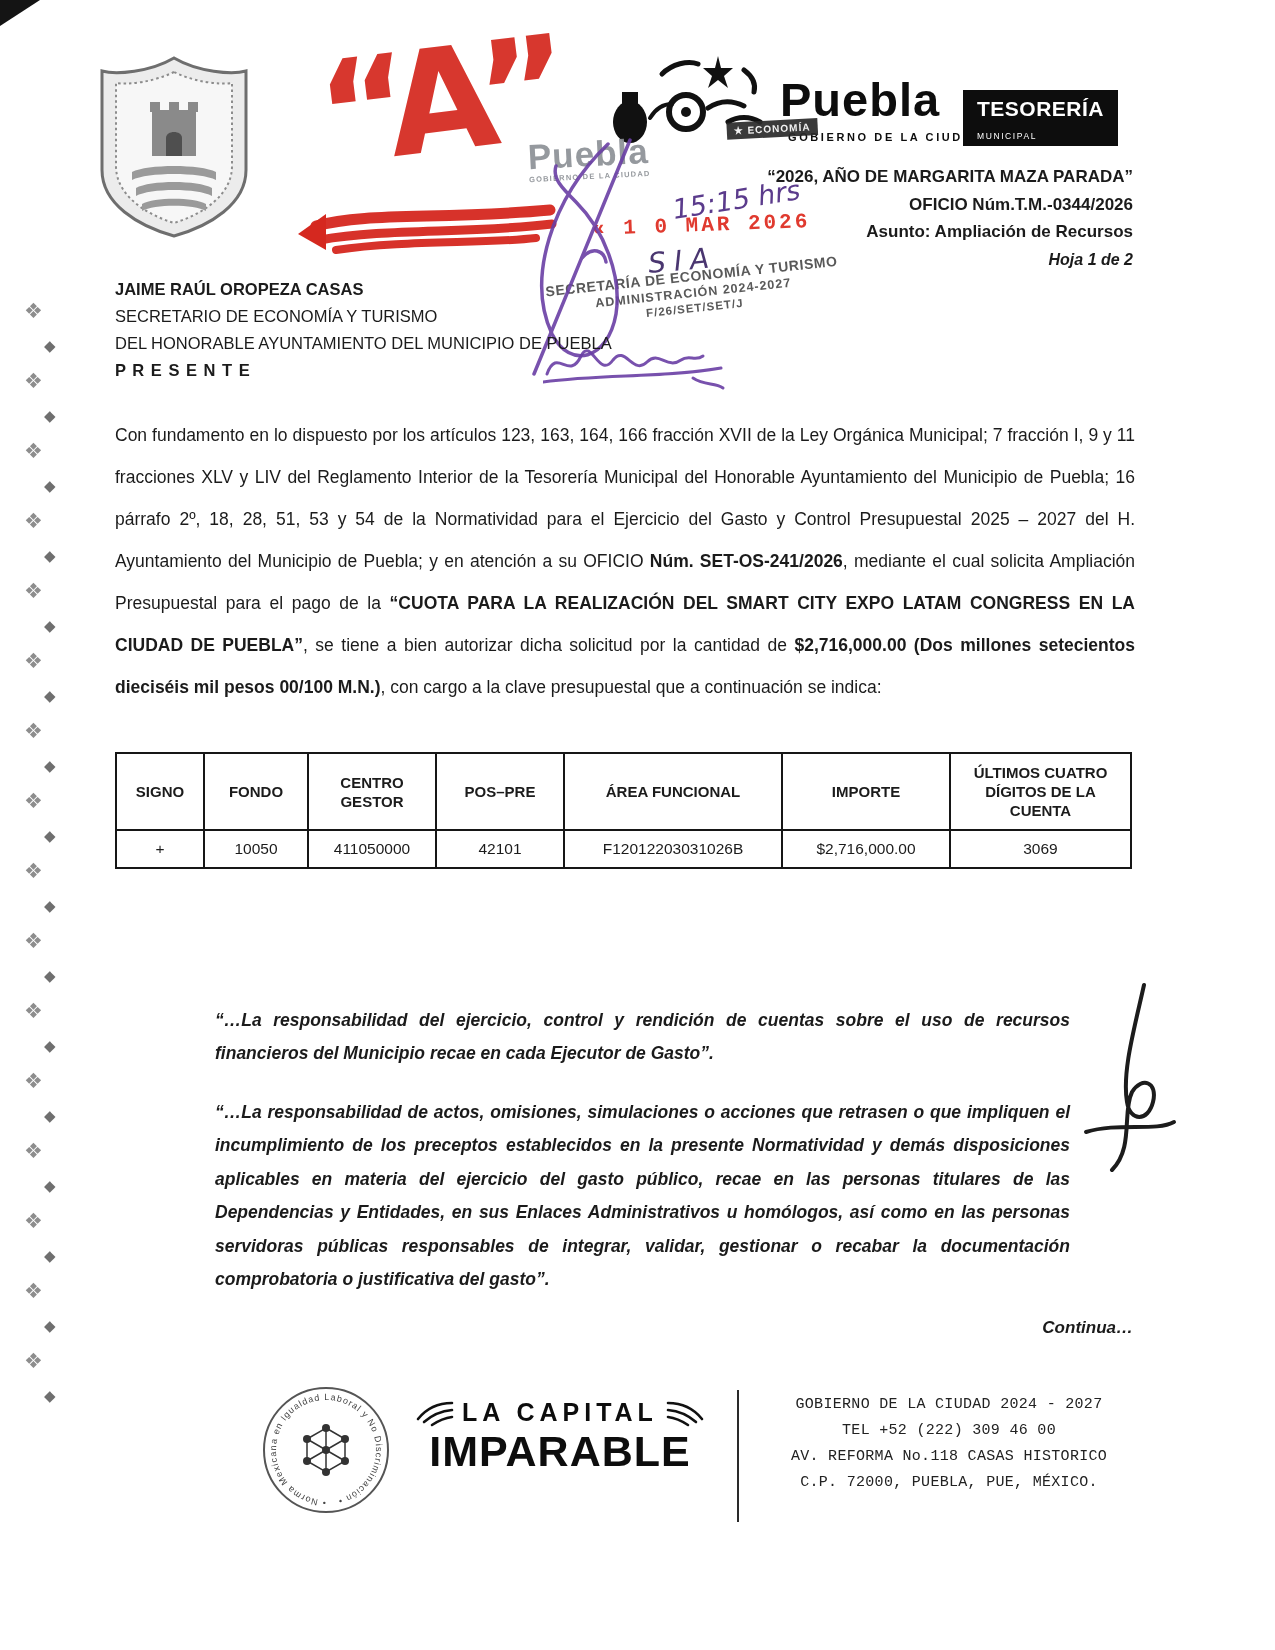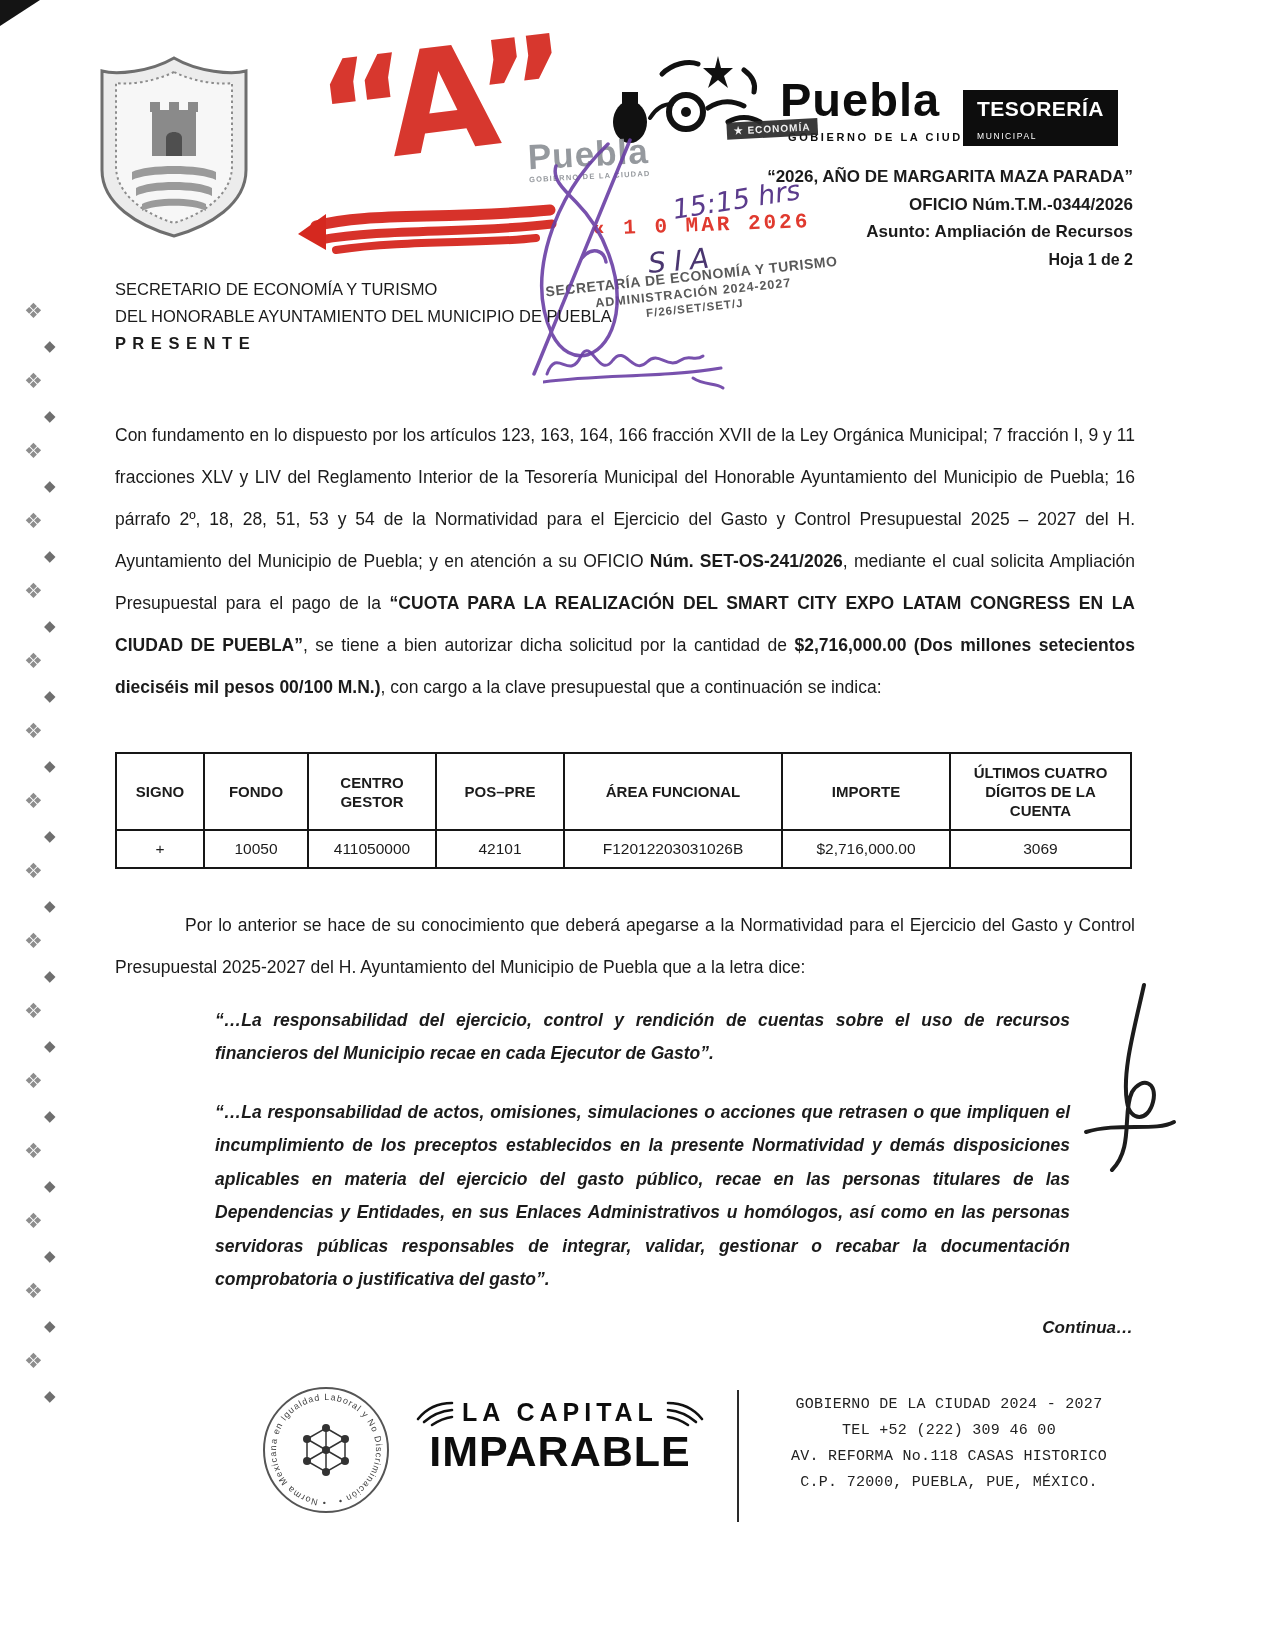--- a/index.html
+++ b/index.html
@@ -28,21 +28,21 @@
   .wordmark{position:absolute;left:780px;top:72px;font-size:47px;font-weight:800;color:#0d0d0d;letter-spacing:1px;}
   .gobierno{position:absolute;left:788px;top:131px;font-size:11px;font-weight:bold;letter-spacing:2.6px;color:#0d0d0d;}
   .tesoreria-box{position:absolute;left:963px;top:90px;background:#0d0d0d;color:#fff;padding:7px 14px 5px;text-align:left;}
   .tesoreria-box .t1{font-size:21px;font-weight:800;letter-spacing:.5px;}
   .tesoreria-box .t2{font-size:8.5px;letter-spacing:1.6px;margin-top:10px;}
   
   .header-meta{position:absolute;right:142px;top:163px;text-align:right;font-weight:bold;line-height:27.5px;}
   .header-meta .m1{font-size:17px;}
   .header-meta .m2{font-size:17px;}
   .header-meta .m3{font-size:17px;}
-  .header-meta .m4{font-size:16px;}
+  .header-meta .m4{font-size:16px;font-style:italic;}
   
   .gray-stamp{position:absolute;left:528px;top:134px;transform:rotate(-3deg);color:#8d9196;opacity:.92;}
   .gray-stamp .gp{font-size:35px;font-weight:800;letter-spacing:1px;}
   .gray-stamp .gs{font-size:7.5px;font-weight:bold;letter-spacing:1.2px;margin-top:-2px;}
   .econ-box{position:absolute;left:200px;top:-4px;background:#2a2a2a;color:#f0f0f0;font-size:10px;
     font-weight:bold;padding:3px 7px;letter-spacing:1px;white-space:nowrap;}
   .time-hand{position:absolute;left:672px;top:184px;color:#5b3b8c;font-size:27px;font-style:italic;
     transform:rotate(-9deg);font-family:"DejaVu Sans",sans-serif;}
   .date-stamp{position:absolute;left:592px;top:214px;color:#e03a2f;font-size:21px;font-weight:bold;
     letter-spacing:3px;transform:rotate(-2deg);font-family:"Liberation Mono",monospace;}
@@ -202,20 +202,21 @@
   </svg>
   <svg class="esther-sig" width="185" height="58" viewBox="0 0 185 58">
     <g stroke="#6a3fa5" stroke-width="3" fill="none" stroke-linecap="round" opacity="0.9">
       <path d="M4,38 C14,10 26,46 38,20 C48,0 56,44 70,24 C82,8 90,40 104,26 C116,14 124,34 138,24 C146,18 152,26 160,20"></path>
       <path d="M0,46 C60,38 120,42 178,32"></path>
       <path d="M150,42 C162,50 172,46 180,52"></path>
     </g>
   </svg>
 
   <div class="recipient">
+    <div class="name">JAIME RAÚL OROPEZA CASAS</div>
     <div>SECRETARIO DE ECONOMÍA Y TURISMO</div>
     <div>DEL HONORABLE AYUNTAMIENTO DEL MUNICIPIO DE PUEBLA</div>
     <div class="presente">P R E S E N T E</div>
   </div>
 
   <p class="p1"><span>Con fundamento en lo dispuesto por los artículos 123, 163, 164, 166 fracción XVII de la Ley Orgánica Municipal; 7 fracción I, 9 y 11 fracciones XLV y LIV del Reglamento Interior de la Tesorería Municipal del Honorable Ayuntamiento del Municipio de Puebla; 16 párrafo 2º, 18, 28, 51, 53 y 54 de la Normatividad para el Ejercicio del Gasto y Control Presupuestal 2025 – 2027 del H. Ayuntamiento del Municipio de Puebla; y en atención a su OFICIO </span><span class="b">Núm. SET-OS-241/2026</span><span>, mediante el cual solicita Ampliación Presupuestal para el pago de la </span><span class="b">“CUOTA PARA LA REALIZACIÓN DEL SMART CITY EXPO LATAM CONGRESS EN LA CIUDAD DE PUEBLA”</span><span>, se tiene a bien autorizar dicha solicitud por la cantidad de </span><span class="b">$2,716,000.00 (Dos millones setecientos dieciséis mil pesos 00/100 M.N.)</span><span>, con cargo a la clave presupuestal que a continuación se indica:</span></p>
 
   <table class="budget">
     <colgroup>
       <col style="width:88px">
@@ -243,21 +244,20 @@
         <td>10050</td>
         <td>411050000</td>
         <td>42101</td>
         <td>F12012203031026B</td>
         <td>$2,716,000.00</td>
         <td>3069</td>
       </tr>
     </tbody>
   </table>
 
-  <p class="p2">Por lo anterior se hace de su conocimiento que deberá apegarse a la Normatividad para el Ejercicio del Gasto y Control Presupuestal 2025-2027 del H. Ayuntamiento del Municipio de Puebla que a la letra dice:</p>
 
   <p class="quote q1">“…La responsabilidad del ejercicio, control y rendición de cuentas sobre el uso de recursos financieros del Municipio recae en cada Ejecutor de Gasto”.</p>
   <p class="quote q2">“…La responsabilidad de actos, omisiones, simulaciones o acciones que retrasen o que impliquen el incumplimiento de los preceptos establecidos en la presente Normatividad y demás disposiciones aplicables en materia del ejercicio del gasto público, recae en las personas titulares de las Dependencias y Entidades, en sus Enlaces Administrativos u homólogos, así como en las personas servidoras públicas responsables de integrar, validar, gestionar o recabar la documentación comprobatoria o justificativa del gasto”.</p>
 
   <svg class="black-sig" width="105" height="195" viewBox="0 0 105 195">
     <g stroke="#1c1c1c" stroke-width="4" fill="none" stroke-linecap="round">
       <path d="M72,5 C62,50 50,92 55,122 C58,142 76,142 81,122 C86,102 70,96 60,112 C50,132 62,168 40,190"></path>
       <path d="M14,152 C46,142 84,152 102,142"></path>
     </g>
   </svg>

